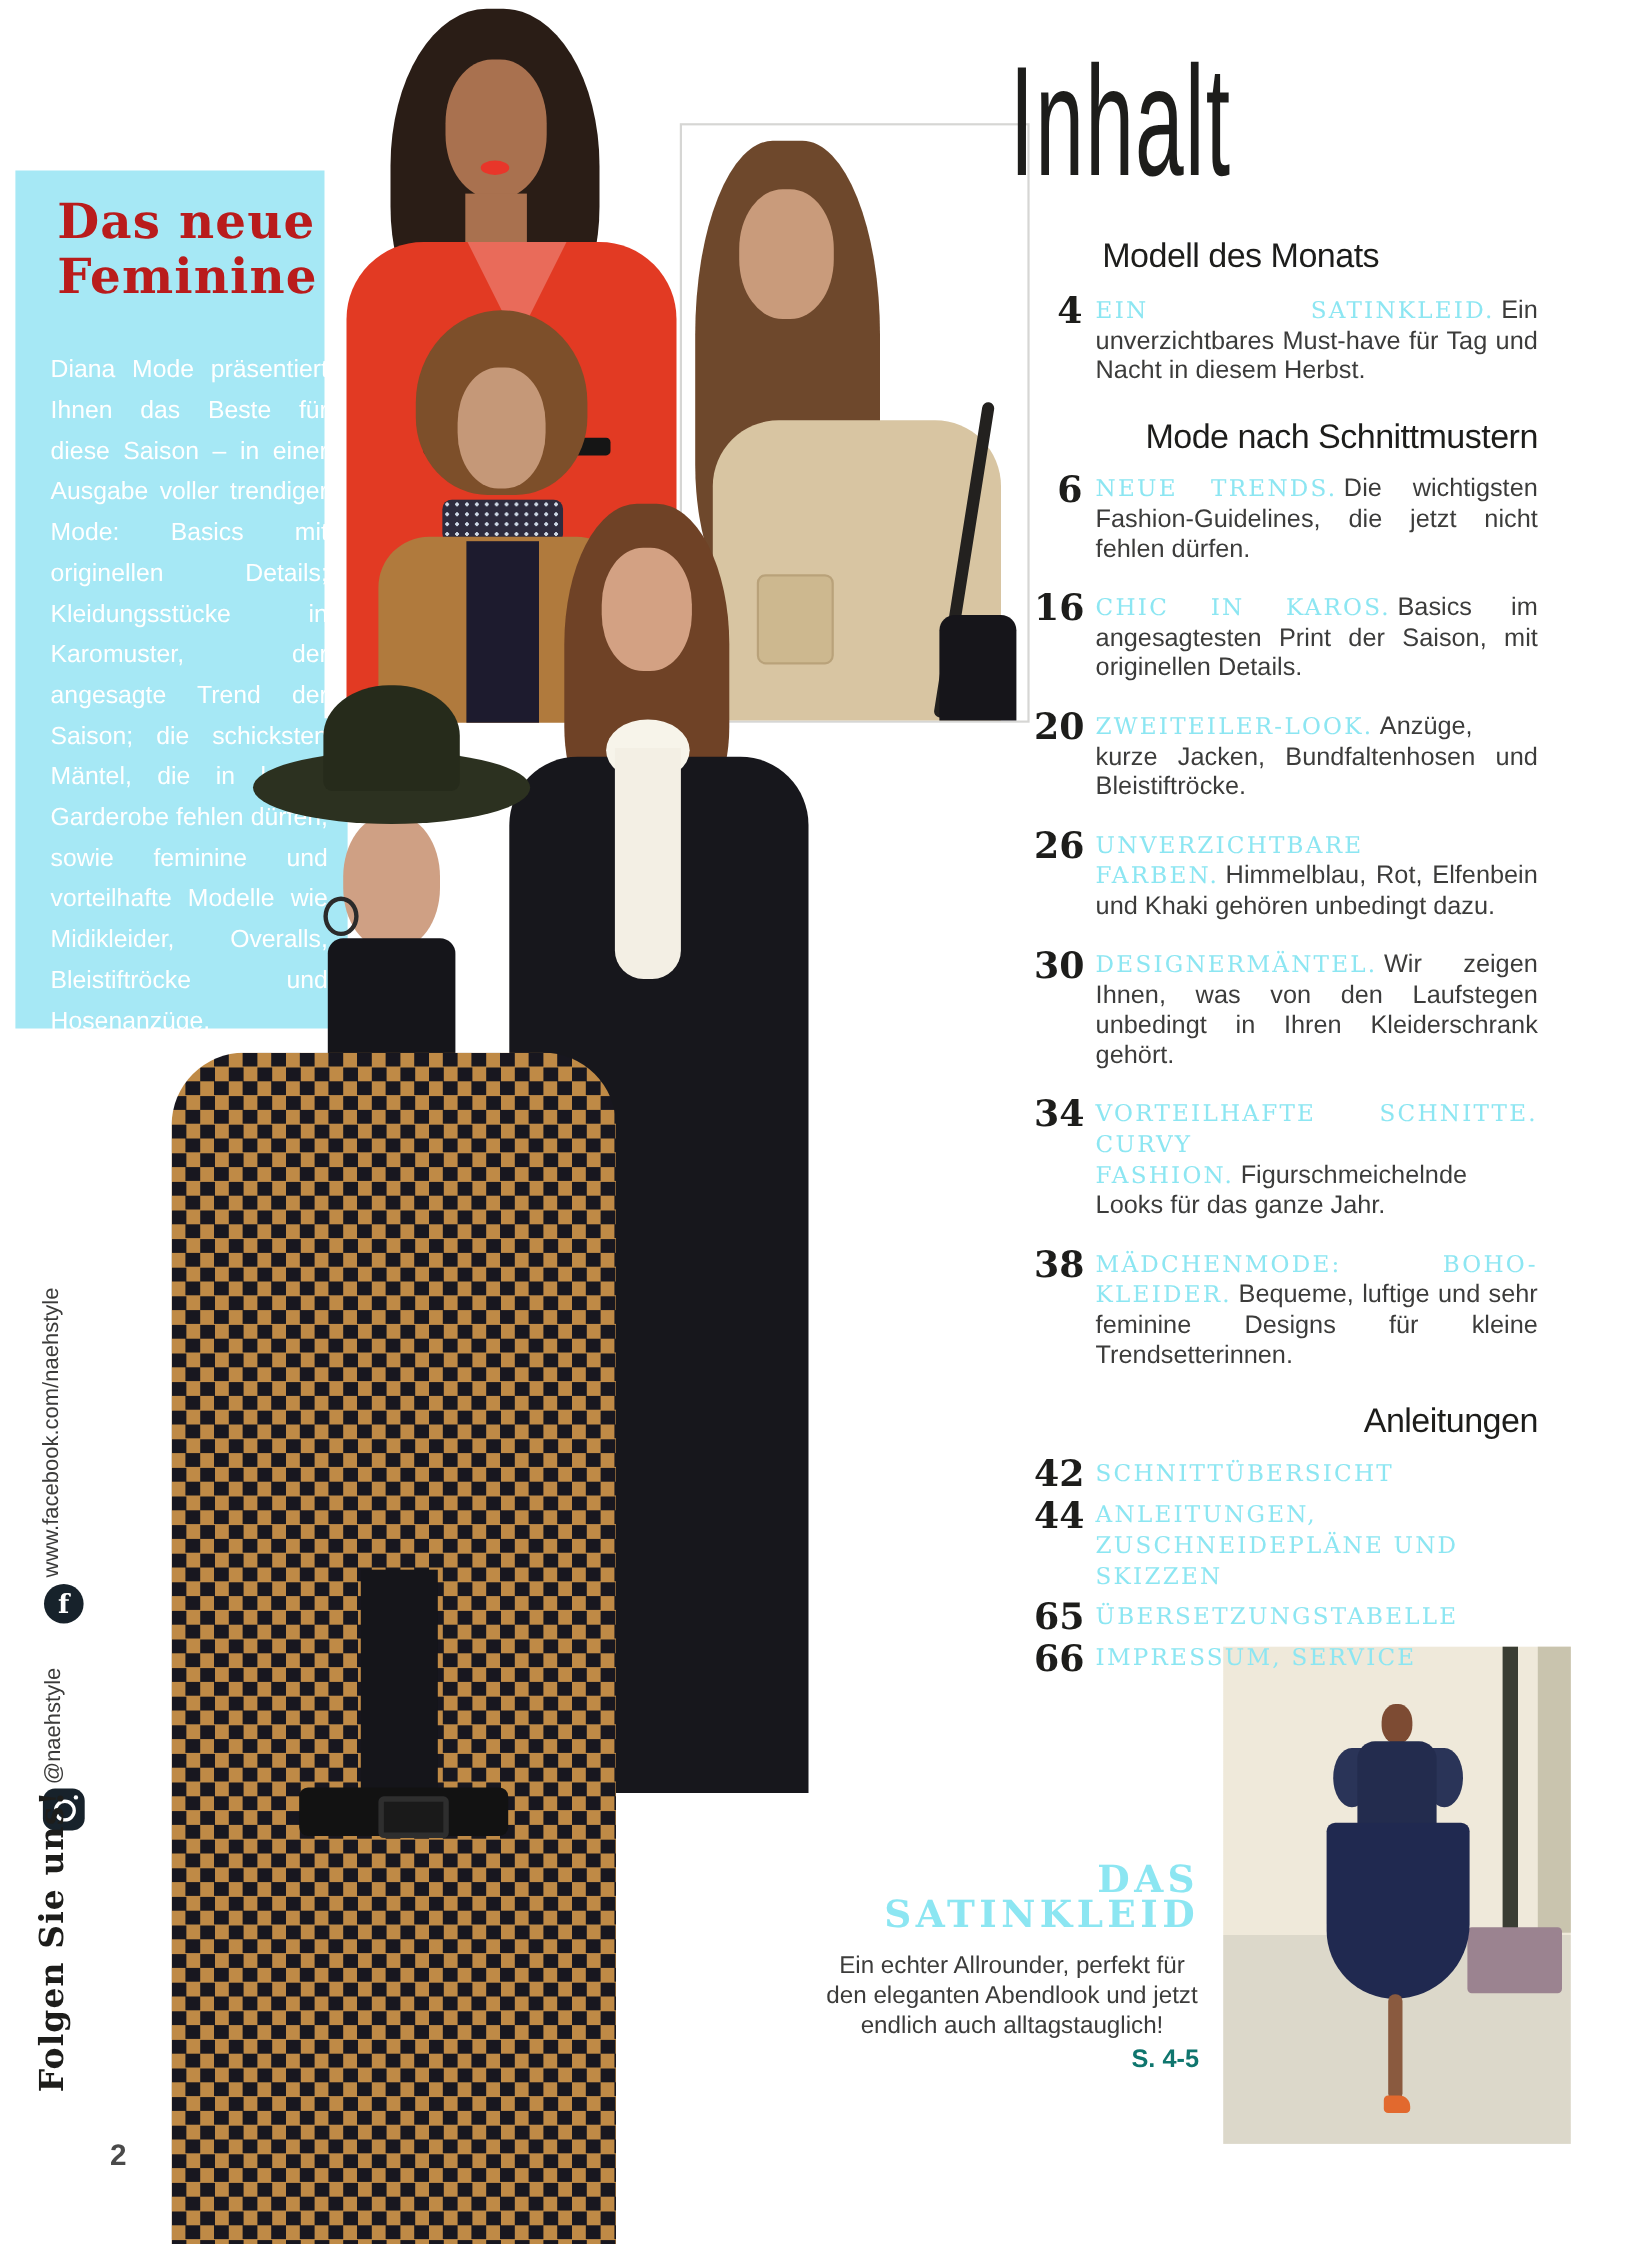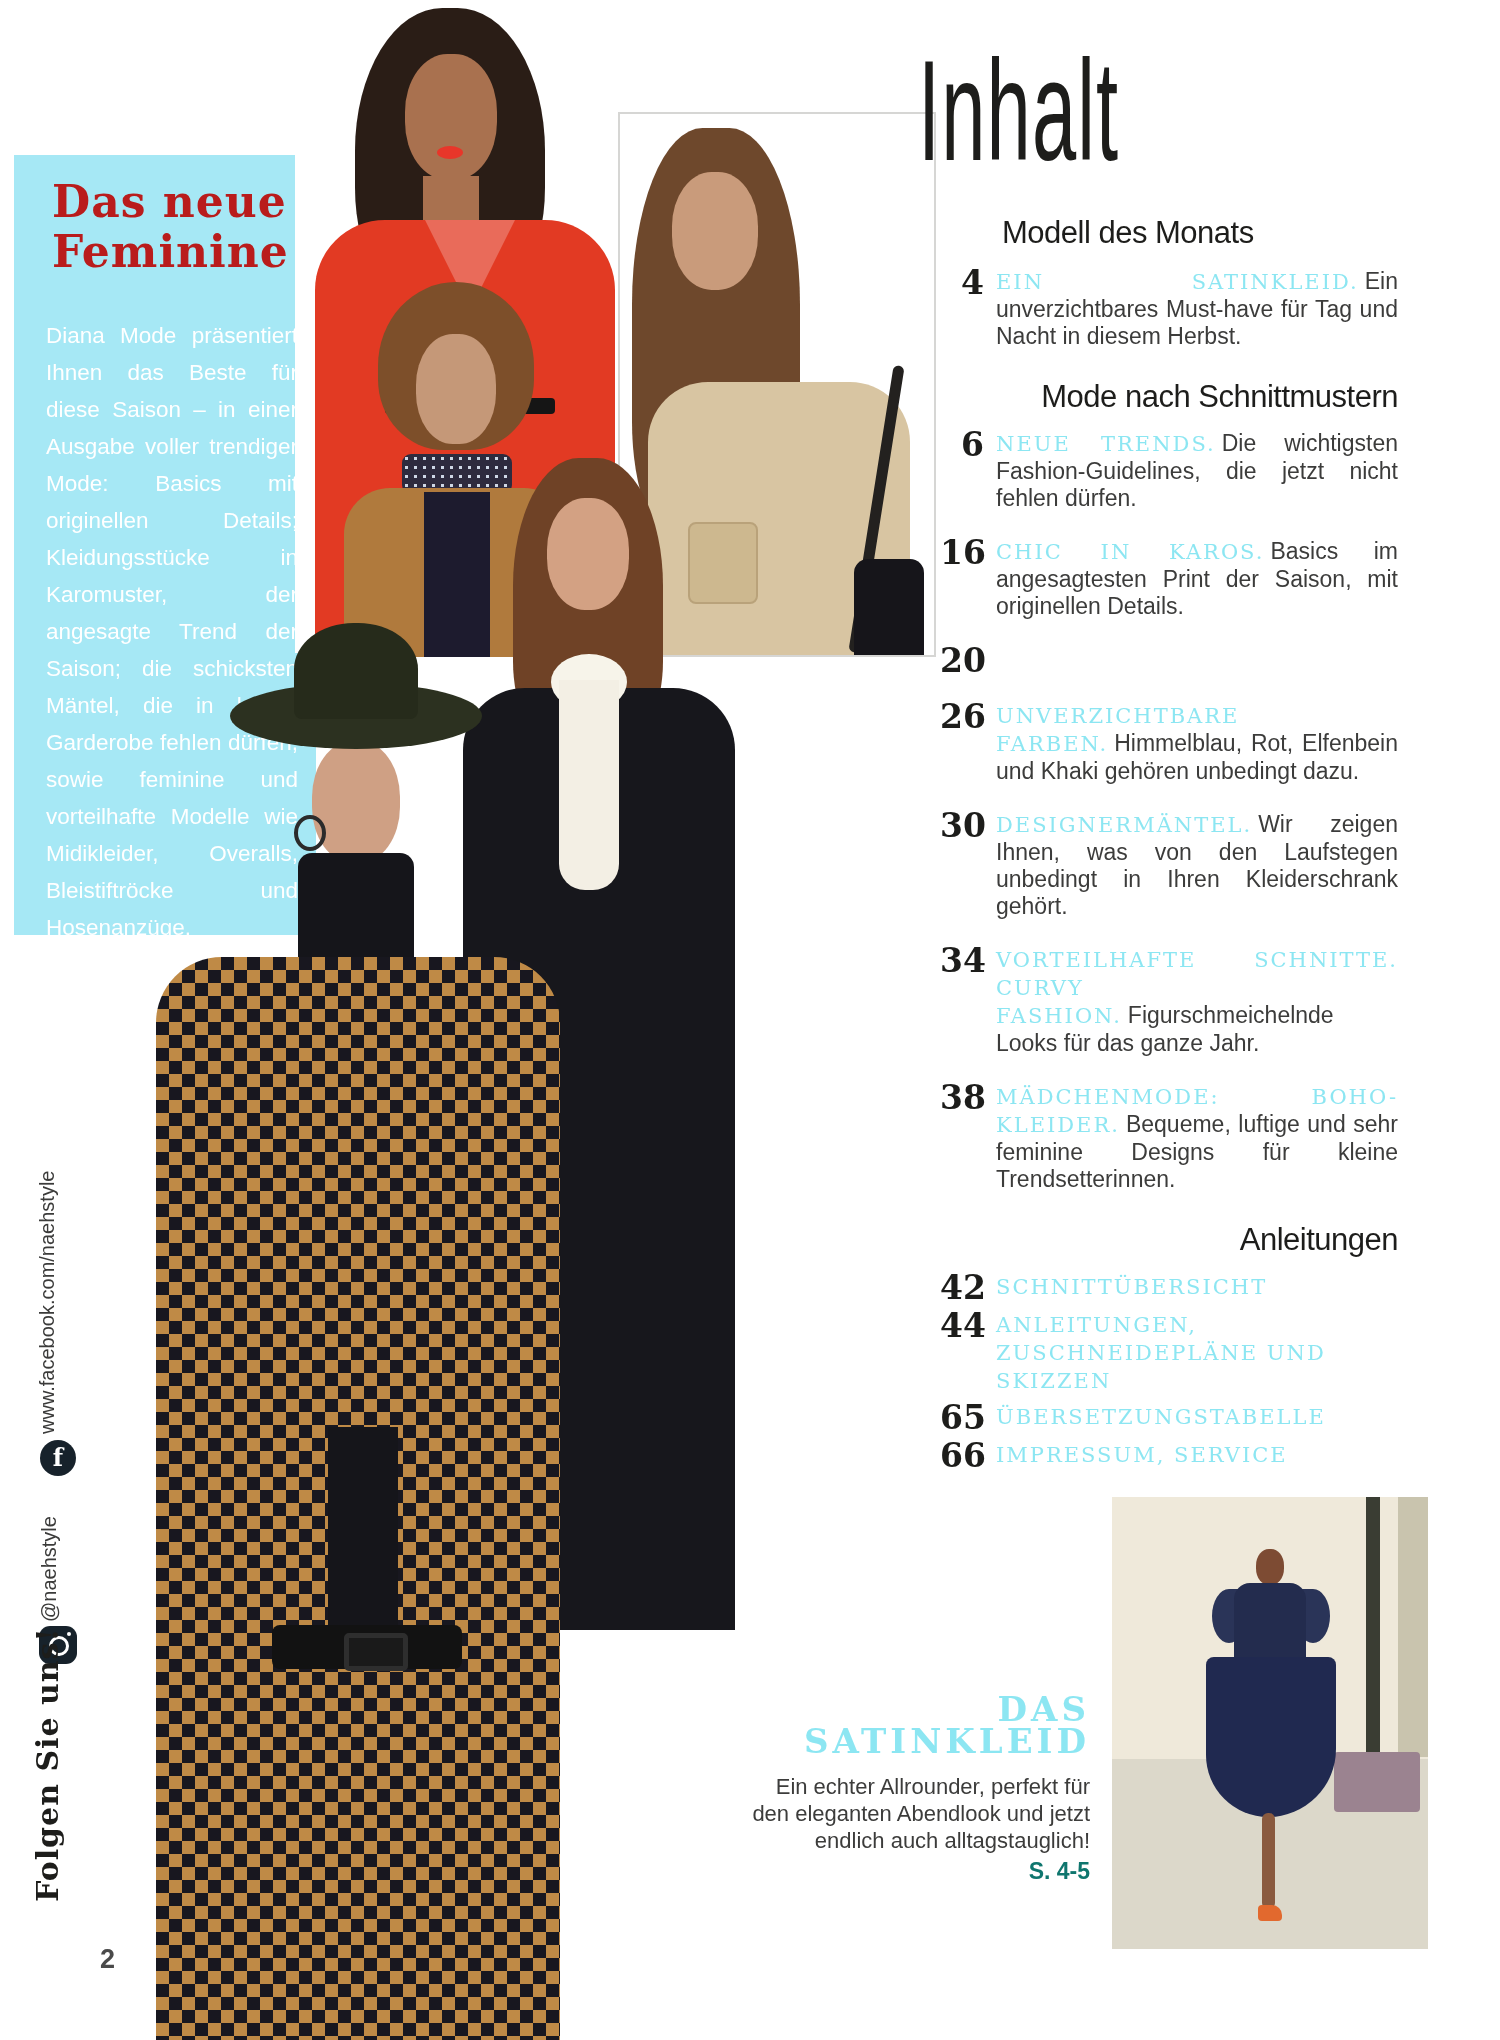--- a/index.html
+++ b/index.html
@@ -95,21 +95,21 @@
   .entry .num{width:56px;min-width:56px;text-align:right;padding-right:12px;box-sizing:border-box;
               font-family:"DejaVu Serif",serif;font-weight:bold;font-size:33px;line-height:30px;color:#1d1d1b;}
   .entry .etext{margin:0;font-size:23px;line-height:27px;color:#3c3c3b;text-align:justify;flex:1;}
   .elabel{font-family:"DejaVu Serif",serif;font-size:21px;letter-spacing:2px;color:#8ce6f2;margin-right:6px;}
   .entry.tight .etext{text-align:left;}
 
   
   .feature{position:absolute;right:410px;top:1693px;width:340px;text-align:right;}
   .feature-title{font-family:"DejaVu Serif",serif;font-size:34px;line-height:32px;
                  letter-spacing:4px;color:#8ce6f2;margin:0 0 16px 0;}
-  .feature-body{font-size:22px;line-height:27px;color:#3c3c3b;margin:0;}
+  .feature-body{font-size:22px;line-height:27px;color:#3c3c3b;margin:0;text-align:center;}
   .feature-ref{font-size:23px;font-weight:bold;color:#0f766e;margin:4px 0 0 0;}
 
   
   .vtext{writing-mode:vertical-rl;transform:rotate(180deg);position:absolute;white-space:nowrap;}
   .fb-url{left:36px;top:1122px;height:312px;font-size:20px;color:#3b3b3a;}
   .ig-handle{left:38px;top:1498px;height:124px;font-size:20px;color:#3b3b3a;}
   .follow{left:30px;top:1686px;height:216px;font-family:"DejaVu Serif",serif;font-weight:bold;
           font-size:30px;color:#1d1d1b;letter-spacing:1px;}
   .fb-icon{position:absolute;left:40px;top:1440px;width:36px;height:36px;background:#17222b;
            border-radius:50%;color:#fff;font-family:"DejaVu Serif",serif;font-weight:bold;
@@ -214,20 +214,21 @@
     <div class="entry">
       <div class="num">6</div>
       <p class="etext"><span class="elabel">NEUE TRENDS.</span><span>Die wichtigsten Fashion-Guidelines, die jetzt nicht fehlen dürfen.</span></p>
     </div>
     <div class="entry">
       <div class="num">16</div>
       <p class="etext"><span class="elabel">CHIC IN KAROS.</span><span>Basics im angesagtesten Print der Saison, mit originellen Details.</span></p>
     </div>
     <div class="entry">
       <div class="num">20</div>
+      <p class="etext"><span class="elabel">ZWEITEILER-LOOK.</span><span>Anzüge, kurze Jacken, Bundfaltenhosen und Bleistiftröcke.</span></p>
     </div>
     <div class="entry">
       <div class="num">26</div>
       <p class="etext"><span class="elabel">UNVERZICHTBARE FARBEN.</span><span>Himmelblau, Rot, Elfenbein und Khaki gehören unbedingt dazu.</span></p>
     </div>
     <div class="entry">
       <div class="num">30</div>
       <p class="etext"><span class="elabel">DESIGNERMÄNTEL.</span><span>Wir zeigen Ihnen, was von den Laufstegen unbedingt in Ihren Kleiderschrank gehört.</span></p>
     </div>
     <div class="entry">

